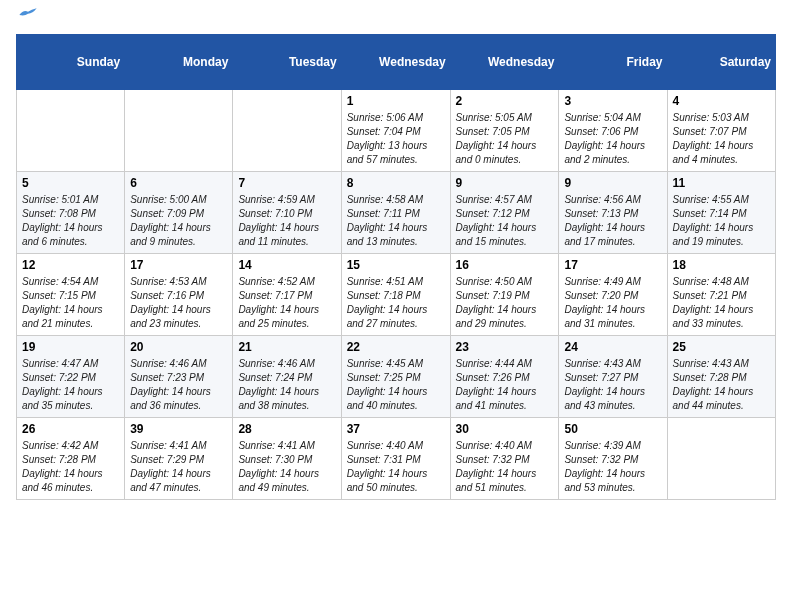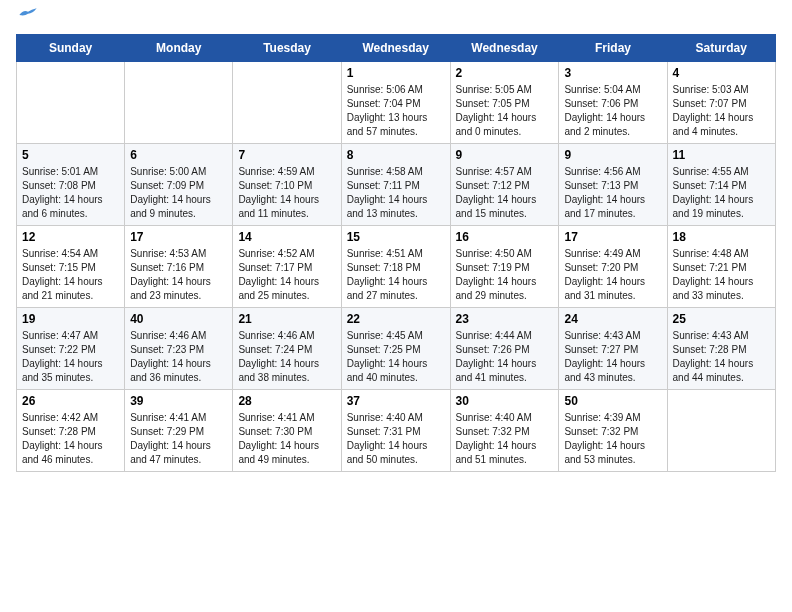--- a/index.html
+++ b/index.html
@@ -48,22 +48,22 @@
       color: #333;
     }
     .calendar {
       width: 100%;
       border-collapse: collapse;
       font-size: 10.5px;
     }
     .calendar th {
       background: #2255a4;
       color: #fff;
-      padding: 6px 4px;
-      text-align: center;
+      padding: 20px 4px;
+      text-align: right;
       font-size: 12px;
       font-weight: bold;
       border: 1px solid #2255a4;
     }
     .calendar td {
       border: 1px solid #ccc;
       vertical-align: top;
       padding: 4px 5px;
       width: 110px;
       min-height: 80px;
@@ -75,20 +75,21 @@
     .day-num {
       font-weight: bold;
       font-size: 12px;
       margin-bottom: 3px;
       display: block;
     }
     .day-info {
       font-size: 10px;
       color: #222;
       line-height: 1.4;
+      font-style: italic;
     }
     .empty-cell {
       background: #fff !important;
     }
   </style>
 </head>
 <body>
 
 <div class="header">
   <div class="logo">
@@ -200,21 +201,21 @@
           <span class="day-num">18</span>
           <div class="day-info">Sunrise: 4:48 AM<br>Sunset: 7:21 PM<br>Daylight: 14 hours and 33 minutes.</div>
         </td>
       </tr>
       <tr>
         <td>
           <span class="day-num">19</span>
           <div class="day-info">Sunrise: 4:47 AM<br>Sunset: 7:22 PM<br>Daylight: 14 hours and 35 minutes.</div>
         </td>
         <td>
-          <span class="day-num">40</span>
+          <span class="day-num">20</span>
           <div class="day-info">Sunrise: 4:46 AM<br>Sunset: 7:23 PM<br>Daylight: 14 hours and 36 minutes.</div>
         </td>
         <td>
           <span class="day-num">21</span>
           <div class="day-info">Sunrise: 4:46 AM<br>Sunset: 7:24 PM<br>Daylight: 14 hours and 38 minutes.</div>
         </td>
         <td>
           <span class="day-num">22</span>
           <div class="day-info">Sunrise: 4:45 AM<br>Sunset: 7:25 PM<br>Daylight: 14 hours and 40 minutes.</div>
         </td>

